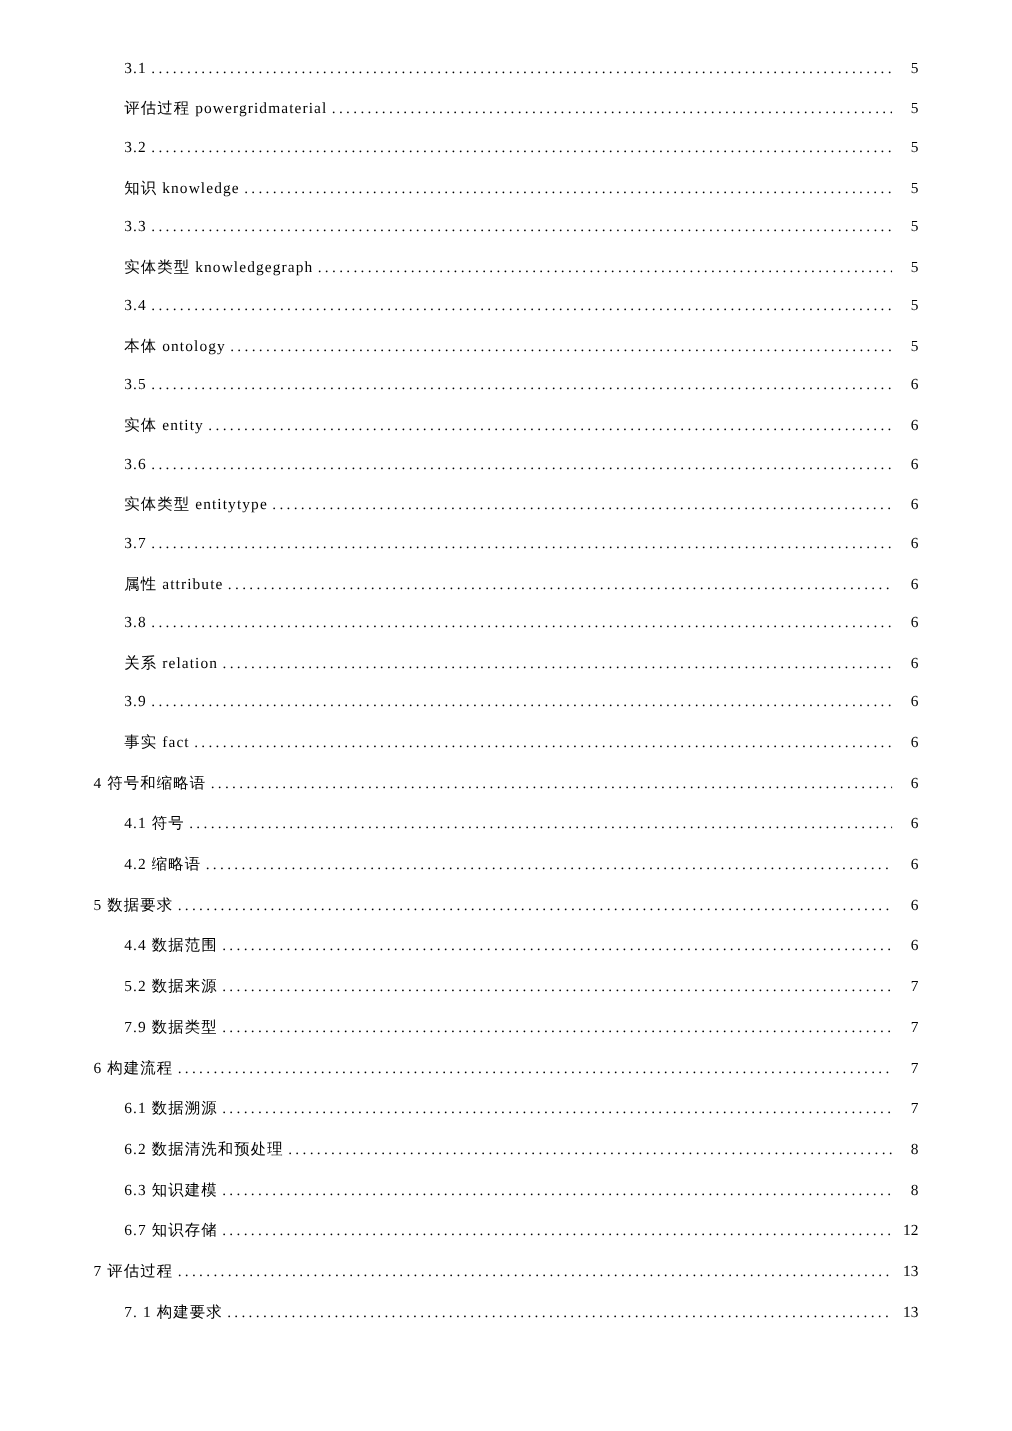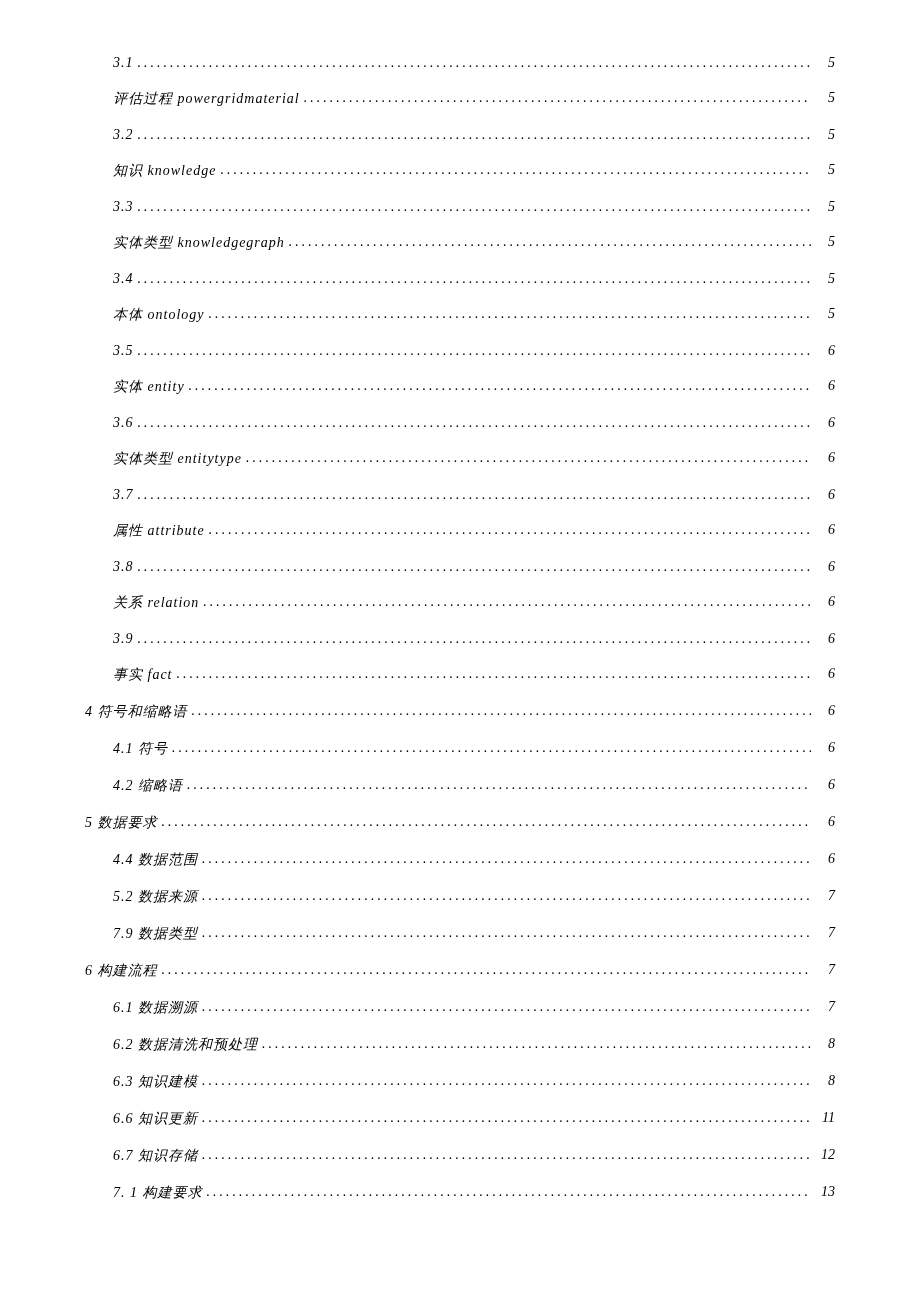--- a/index.html
+++ b/index.html
@@ -14,24 +14,23 @@
       font-family: "SimSun", "宋体", serif;
       font-size: 14px;
       color: #000;
       padding: 55px 85px 60px 85px;
     }
     .toc-container {
       width: 100%;
     }
     .toc-entry {
       display: flex;
-      align-items: flex-start;
+      align-items: flex-end;
       margin-bottom: 19px;
       white-space: nowrap;
-      font-style: italic;
     }
     .toc-entry.level-1 {
       padding-left: 0;
     }
     .toc-entry.level-2 {
       padding-left: 28px;
     }
     .toc-label {
       flex-shrink: 0;
       letter-spacing: 1px;
@@ -195,27 +194,27 @@
       <span class="toc-label">6.2 数据清洗和预处理</span>
       <span class="toc-dots"></span>
       <span class="toc-page">8</span>
     </div>
     <div class="toc-entry level-2">
       <span class="toc-label">6.3 知识建模</span>
       <span class="toc-dots"></span>
       <span class="toc-page">8</span>
     </div>
     <div class="toc-entry level-2">
-      <span class="toc-label">6.6  知识更新</span>
-      <span class="toc-dots"></span>
-      <span class="toc-page">11</span>
-    </div>
-    <div class="toc-entry level-2">
       <span class="toc-label">6.7  知识存储</span>
       <span class="toc-dots"></span>
       <span class="toc-page">12</span>
+    </div>
+    <div class="toc-entry level-1">
+      <span class="toc-label">7 评估过程</span>
+      <span class="toc-dots"></span>
+      <span class="toc-page">13</span>
     </div>
     <div class="toc-entry level-2">
       <span class="toc-label">7. 1 构建要求</span>
       <span class="toc-dots"></span>
       <span class="toc-page">13</span>
     </div>
   </div>
 
 </body></html>

